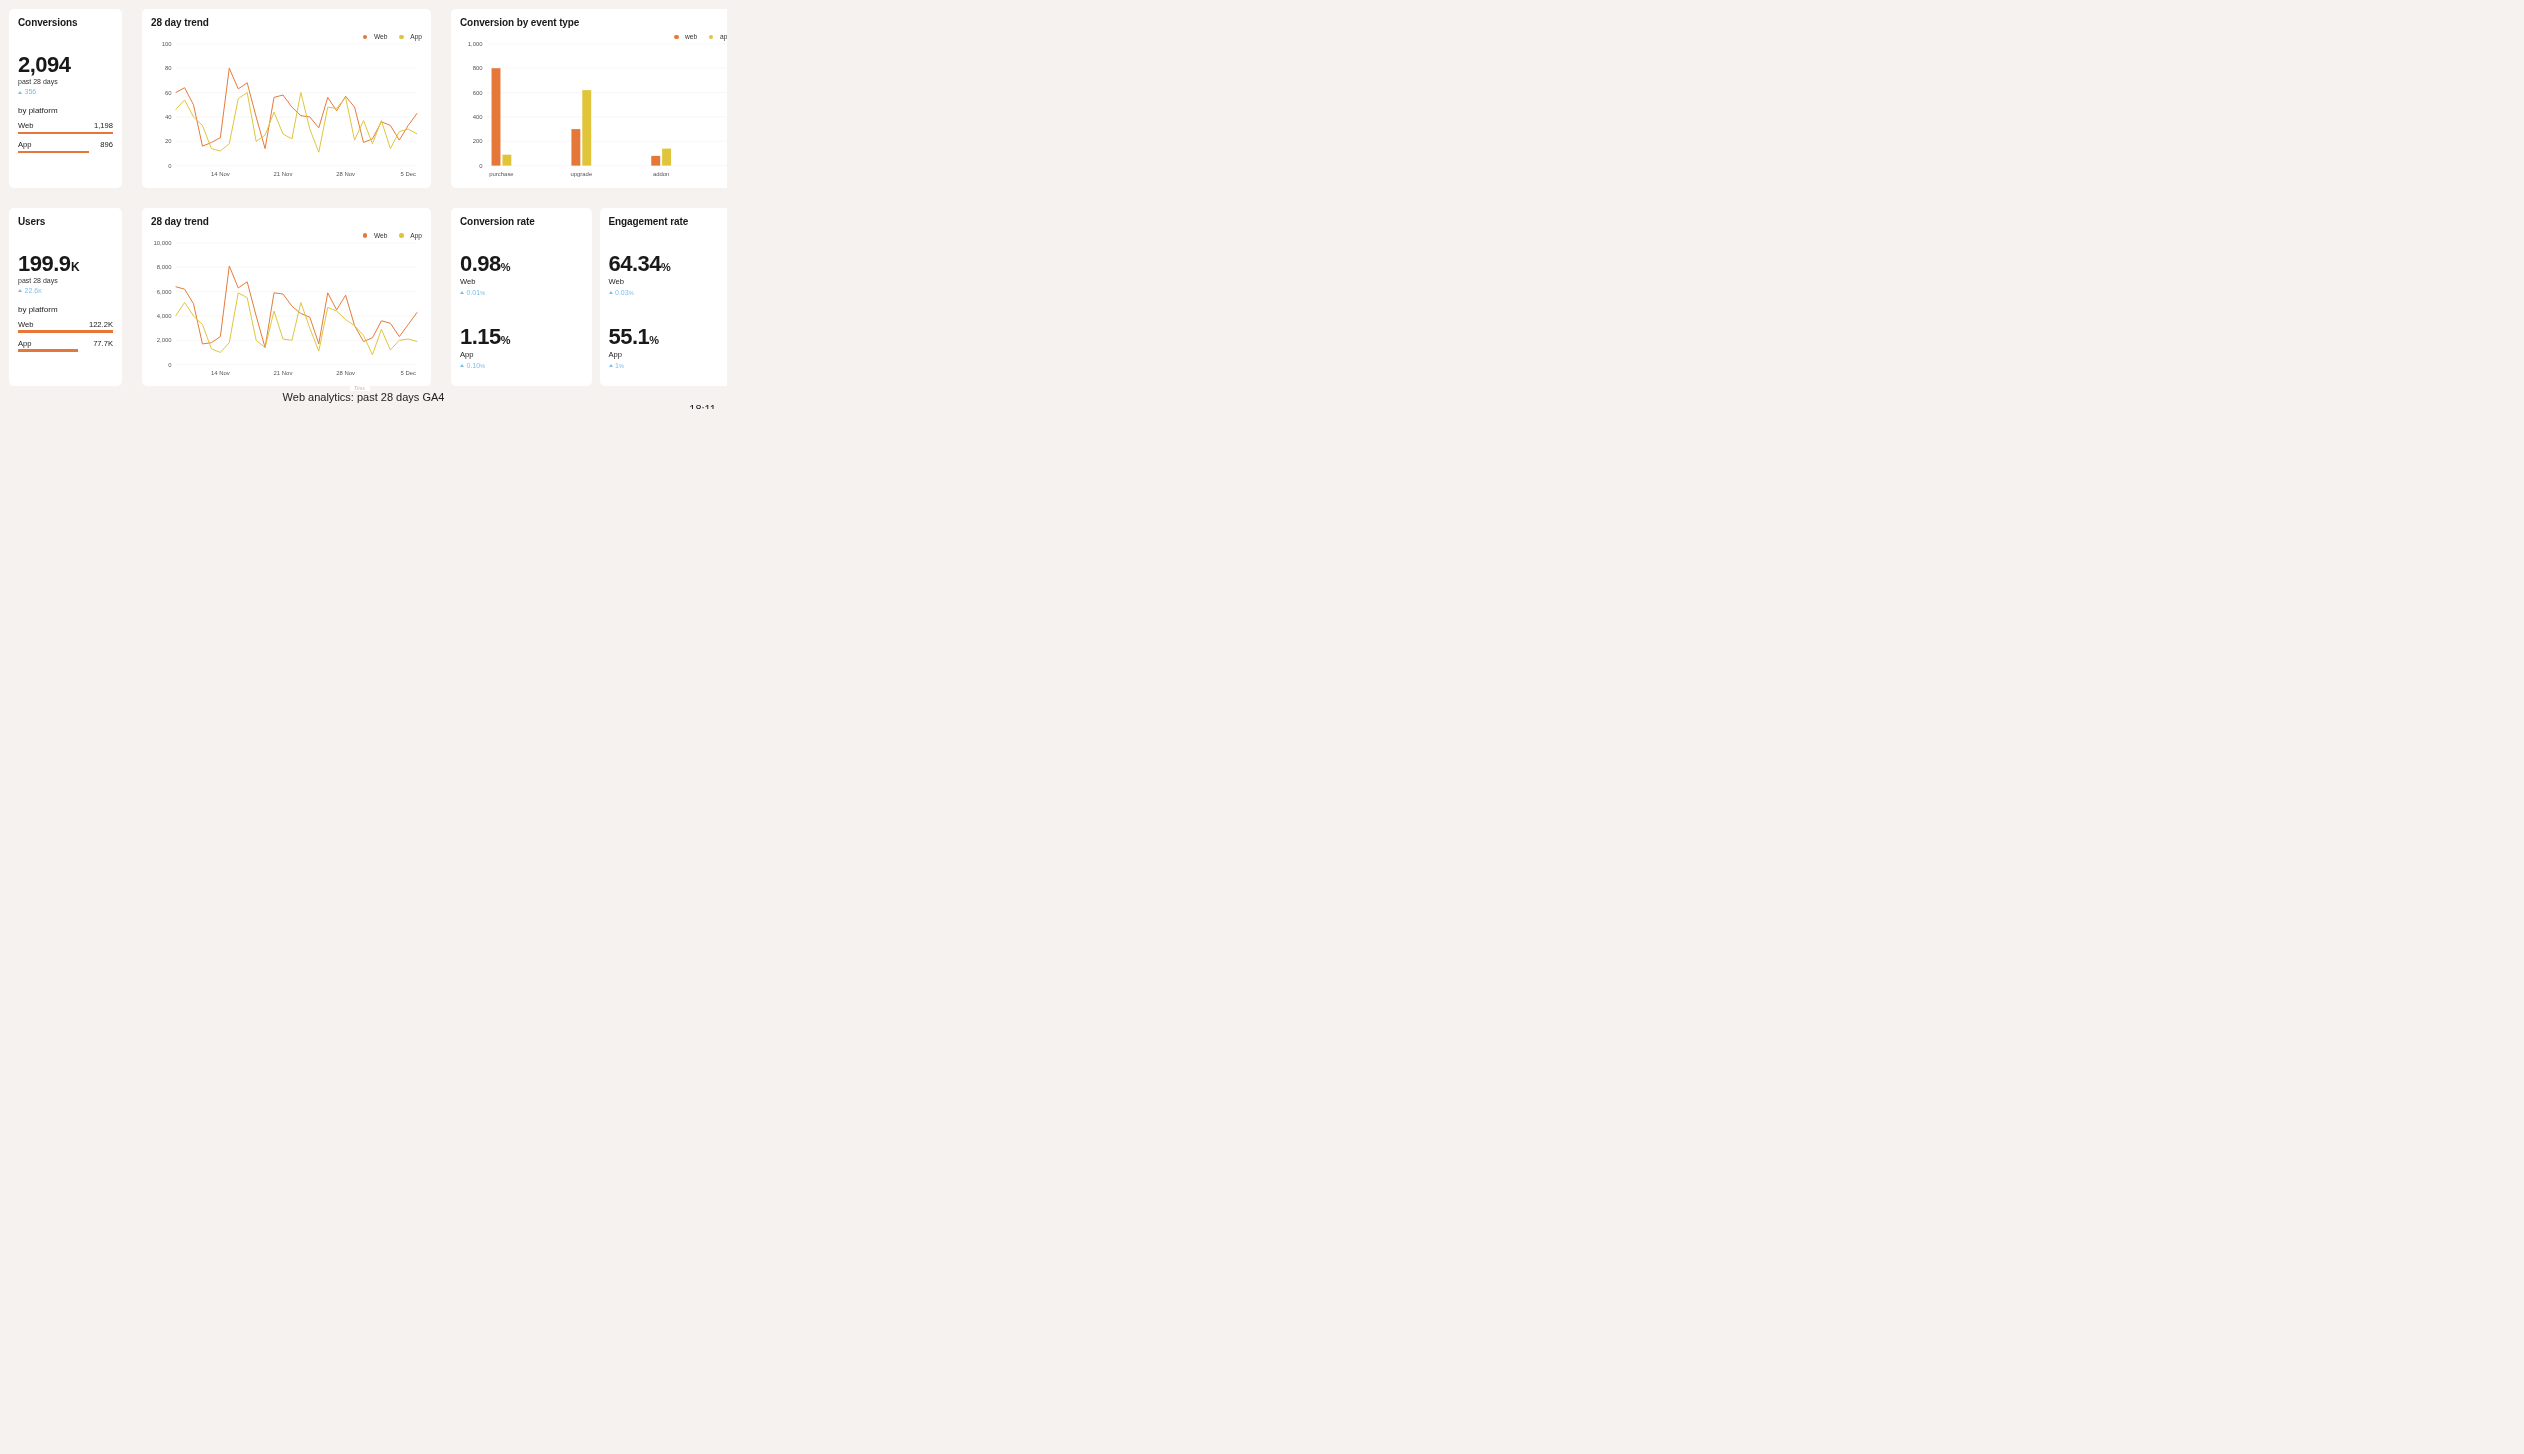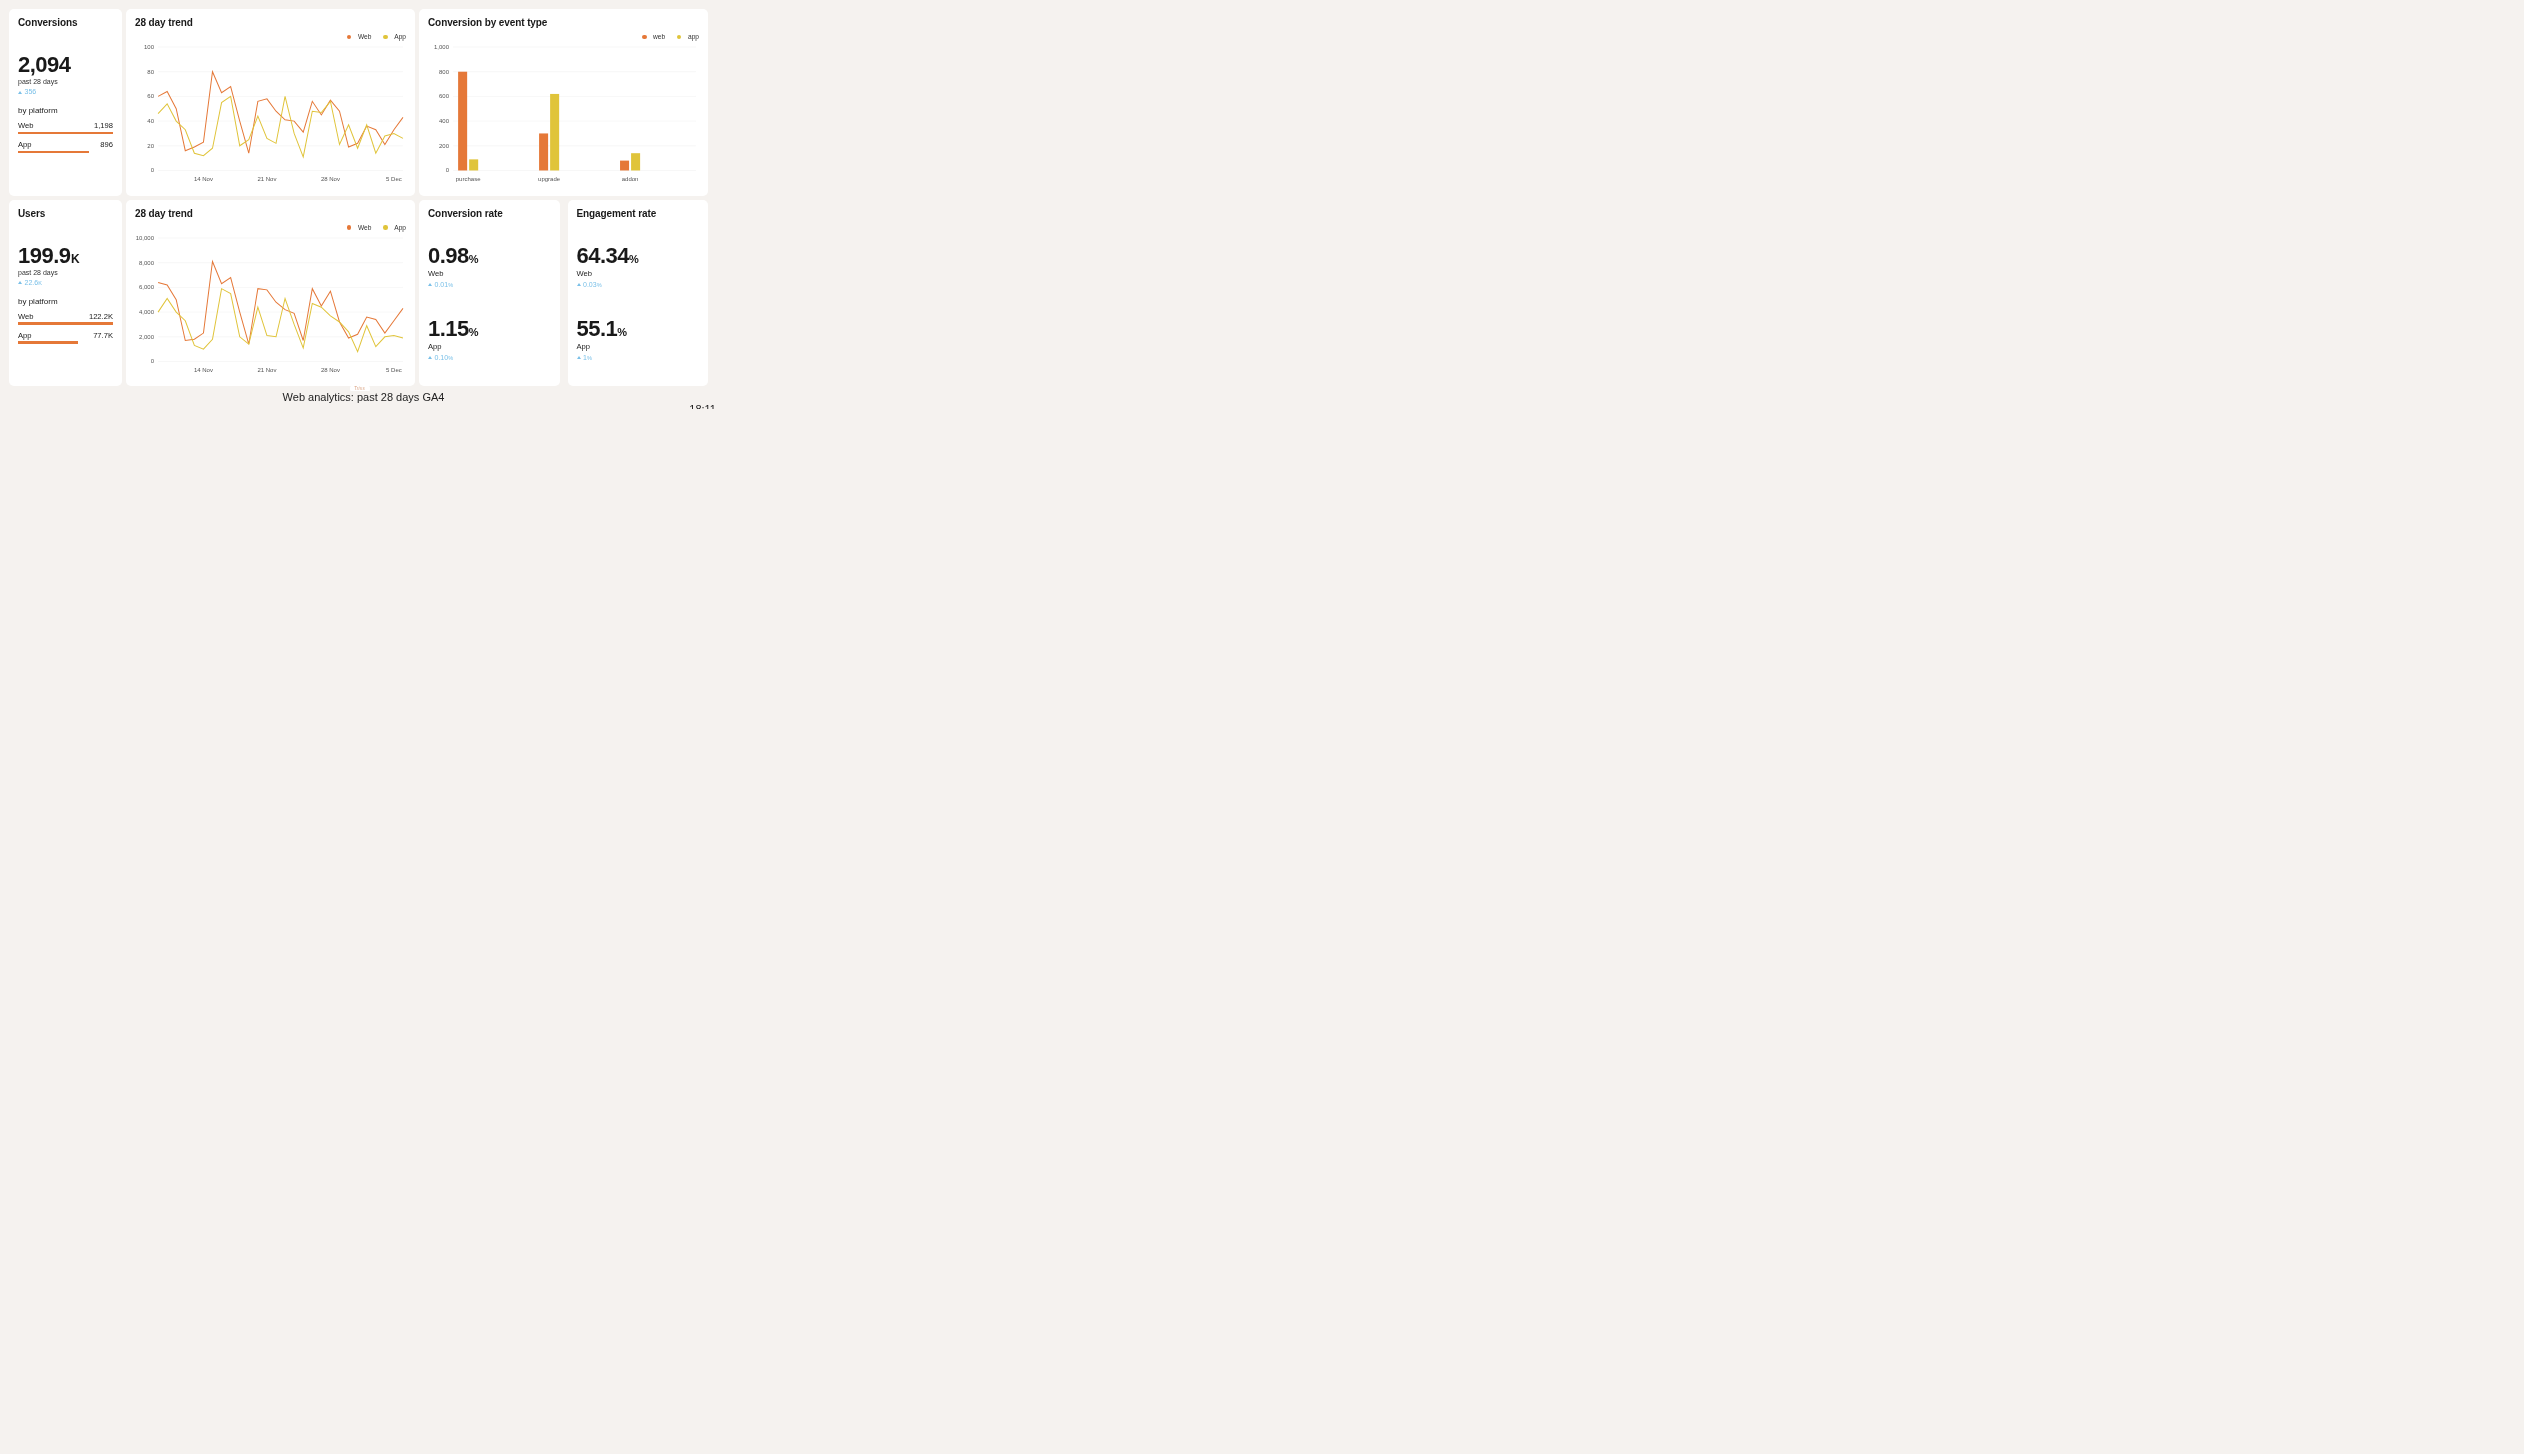--- a/index.html
+++ b/index.html
@@ -11,21 +11,21 @@
     padding: 9px 9px 0 9px;
     color: #191919;
     display: flex;
     flex-direction: column;
   }
   .grid {
     flex: 1;
     display: grid;
     grid-template-columns: 113px 289px 289px;
     grid-template-rows: 1fr 1fr;
-    gap: 4px;
+    gap: 20px;
     min-height: 0;
   }
   .card {
     background: #fff;
     border-radius: 5px;
     padding: 8px 9px;
     overflow: hidden;
   }
   .card-title {
     font-size: 10px;

